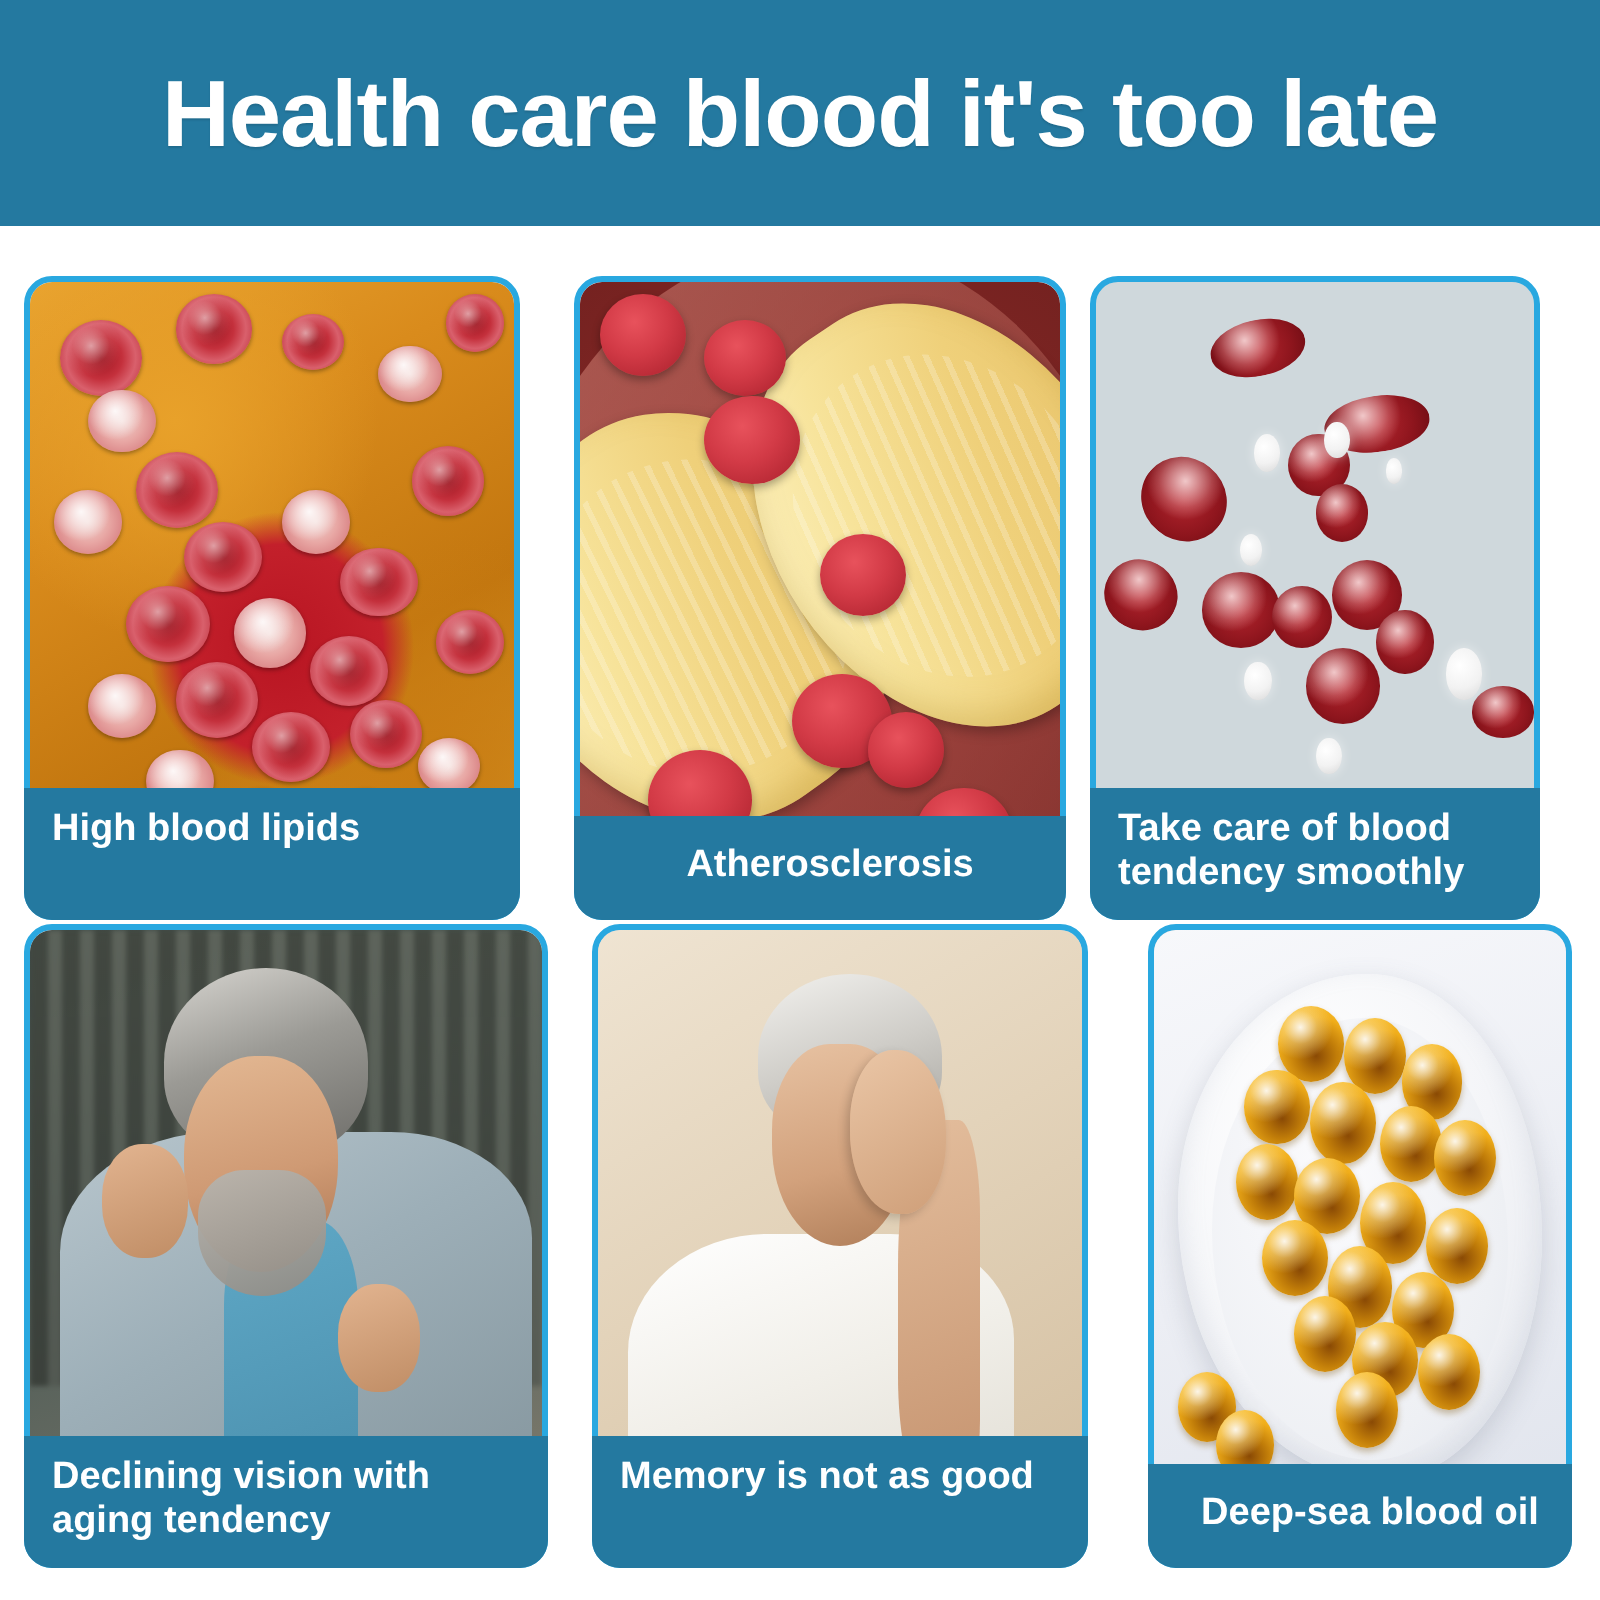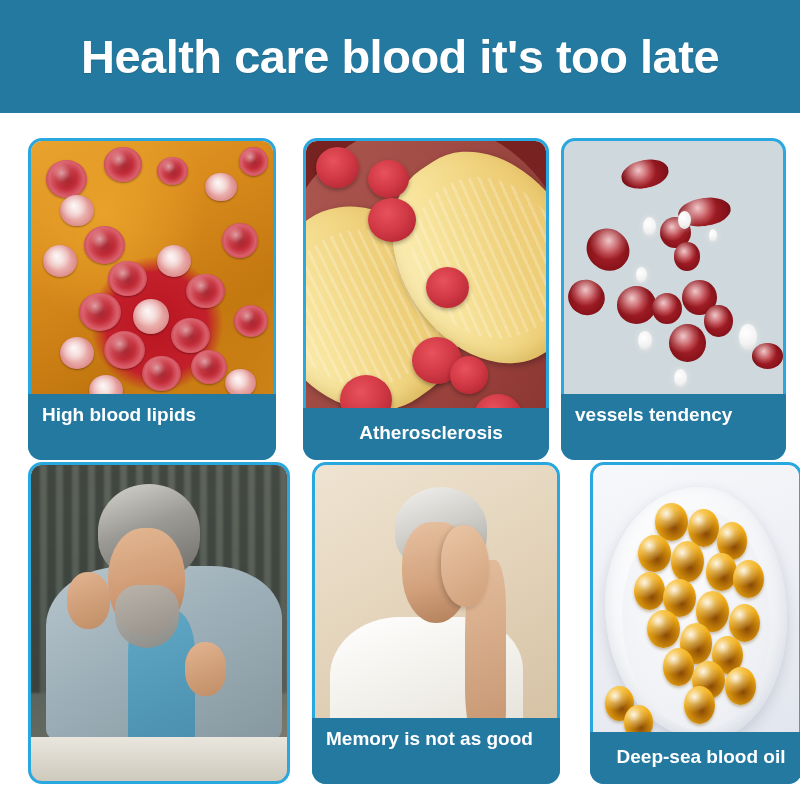--- a/index.html
+++ b/index.html
@@ -31,21 +31,21 @@
     font-size: 47px;
     font-weight: bold;
     letter-spacing: -0.5px;
     white-space: nowrap;
     text-shadow: 0 1px 1px rgba(0,0,0,0.12);
   }
 
   
   .grid {
     position: absolute;
-    left: 16px;
+    left: 0;
     top: 113px;
     width: 700px;
     height: 687px;
   }
   .row {
     position: absolute;
     left: 0;
     width: 800px;
     height: 322px;
   }
@@ -391,21 +391,22 @@
             <div class="wbc-dot" style="left:52%;top:22%;width:6%;height:6%;"></div>
             <div class="wbc-dot" style="left:33%;top:40%;width:5%;height:5%;"></div>
             <div class="wbc-dot" style="left:34%;top:60%;width:6%;height:6%;"></div>
             <div class="wbc-dot" style="left:80%;top:58%;width:8%;height:8%;"></div>
             <div class="wbc-dot" style="left:50%;top:72%;width:6%;height:6%;"></div>
             <div class="wbc-dot" style="left:66%;top:28%;width:4%;height:4%;"></div>
           </div>
         </div>
       </div>
       <div class="caption two-line cap-c">
-        <span class="cap-text">vessels tendency</span>
+        <span class="cap-text">Take care of blood</span>
+        <span class="cap-text">tendency smoothly</span>
       </div>
     </div>
 
   </div>
 
   <div class="row row-2">
 
     <div class="card card-d">
       <div class="photo">
         <div class="photo-inner">
@@ -414,20 +415,24 @@
             <div class="v-jacket"></div>
             <div class="v-shirt"></div>
             <div class="v-hair"></div>
             <div class="v-face"></div>
             <div class="v-beard"></div>
             <div class="v-hand" style="left:14%;top:34%;width:17%;height:18%;"></div>
             <div class="v-hand" style="left:60%;top:56%;width:16%;height:17%;"></div>
             <div class="v-desk"></div>
           </div>
         </div>
+      </div>
+      <div class="caption two-line cap-d">
+        <span class="cap-text">Declining vision with</span>
+        <span class="cap-text">aging tendency</span>
       </div>
     </div>
 
     <div class="card card-e">
       <div class="photo">
         <div class="photo-inner">
           <div class="art-memory">
             <div class="m-shirt"></div>
             <div class="m-arm"></div>
             <div class="m-hair"></div>

